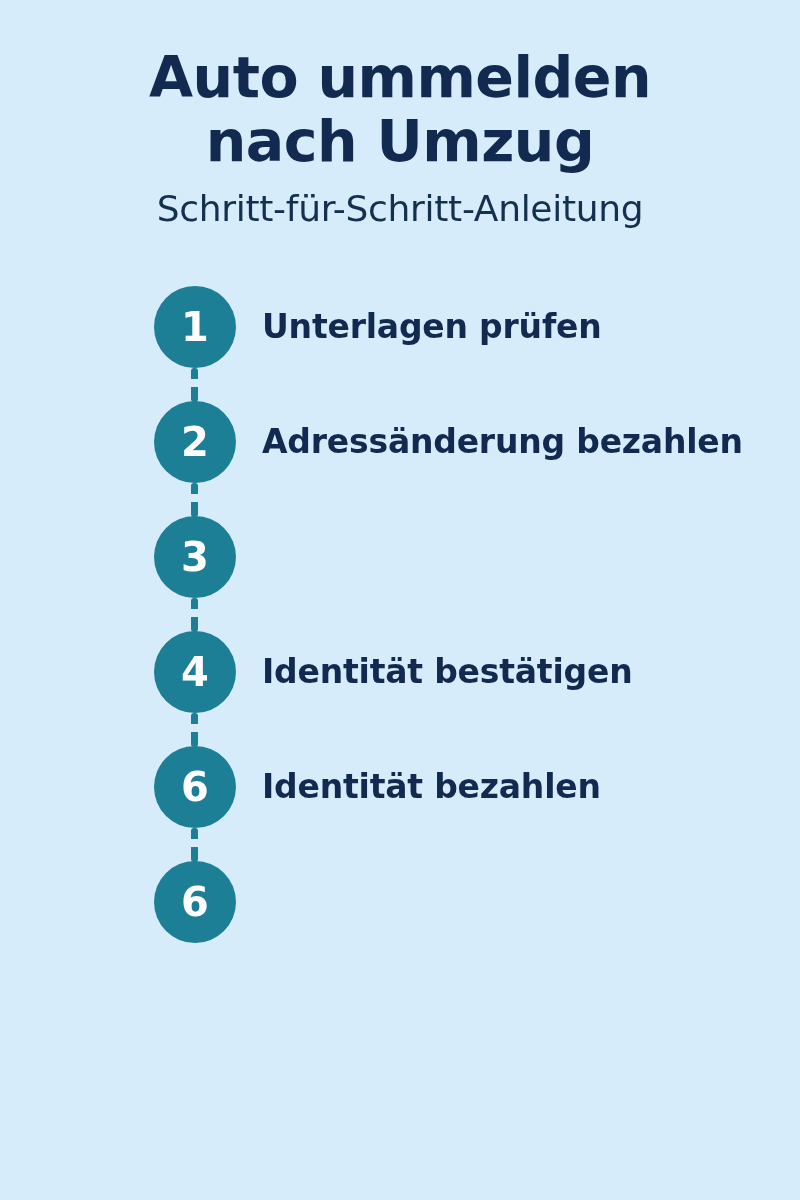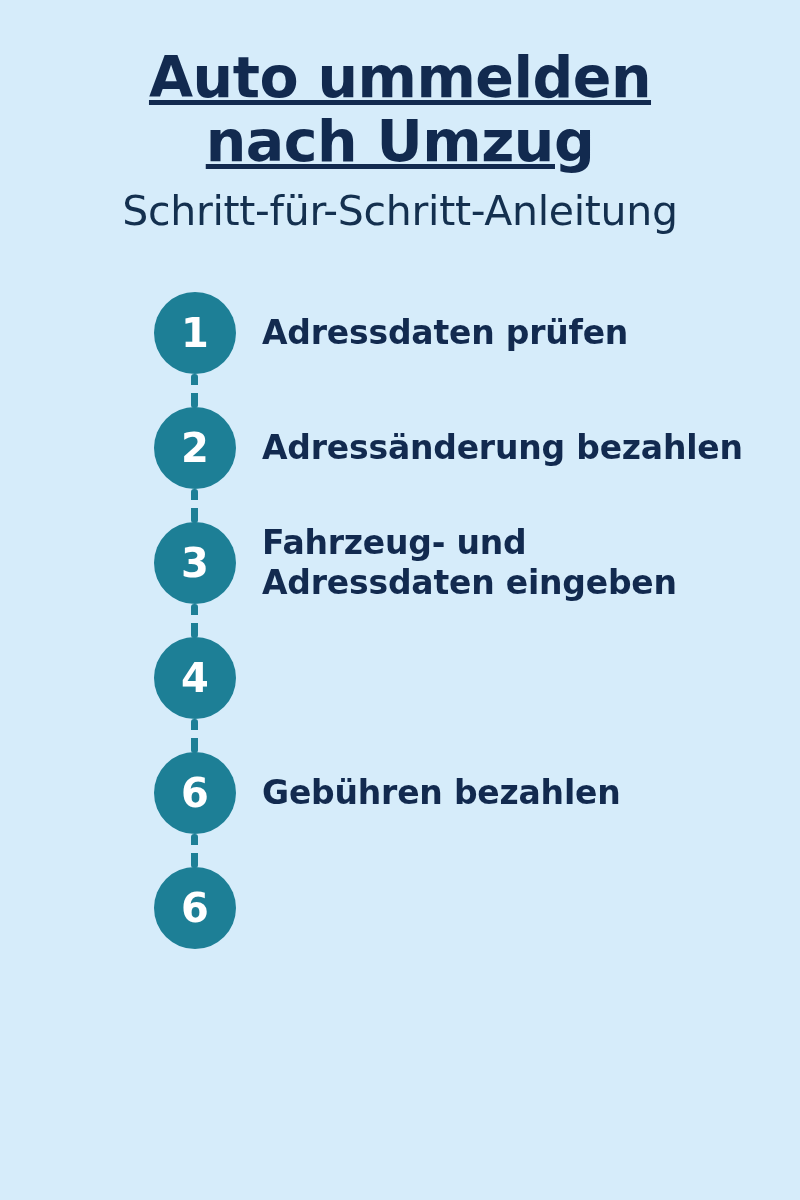--- a/index.html
+++ b/index.html
@@ -24,24 +24,23 @@
   .header {
     text-align: center;
   }
   .title {
     font-size: 57px;
     line-height: 1.12;
     font-weight: 700;
     color: #122a4f;
     letter-spacing: -0.5px;
     margin: 0 40px;
-    text-decoration: underline;
   }
   .subtitle {
-    font-size: 41px;
+    font-size: 36px;
     line-height: 1.16;
     font-weight: 400;
     color: #14304f;
     margin-top: 14px;
     letter-spacing: -0.3px;
   }
   .steps {
     position: relative;
     margin-top: 46px;
     padding-left: 124px;
@@ -106,44 +105,44 @@
 
   <div class="header">
     <h1 class="title">Auto ummelden nach Umzug</h1>
     <h2 class="subtitle">Schritt-für-Schritt-Anleitung</h2>
   </div>
 
   <div class="steps">
 
     <div class="step">
       <div class="badge">1</div>
-      <div class="step-label">Adressdaten prüfen</div>
+      <div class="step-label">Unterlagen prüfen</div>
       <div class="connector"></div>
     </div>
 
     <div class="step">
       <div class="badge">2</div>
       <div class="step-label">Adressänderung bezahlen</div>
       <div class="connector"></div>
     </div>
 
     <div class="step">
       <div class="badge">3</div>
-      <div class="step-label">Fahrzeug- und Adressdaten eingeben</div>
       <div class="connector"></div>
     </div>
 
     <div class="step">
       <div class="badge">4</div>
+      <div class="step-label">Identität bestätigen</div>
       <div class="connector"></div>
     </div>
 
     <div class="step">
       <div class="badge">6</div>
-      <div class="step-label">Gebühren bezahlen</div>
+      <div class="step-label">Identität bezahlen</div>
       <div class="connector"></div>
     </div>
 
     <div class="step">
       <div class="badge">6</div>
     </div>
 
   </div>
 </div>
 

